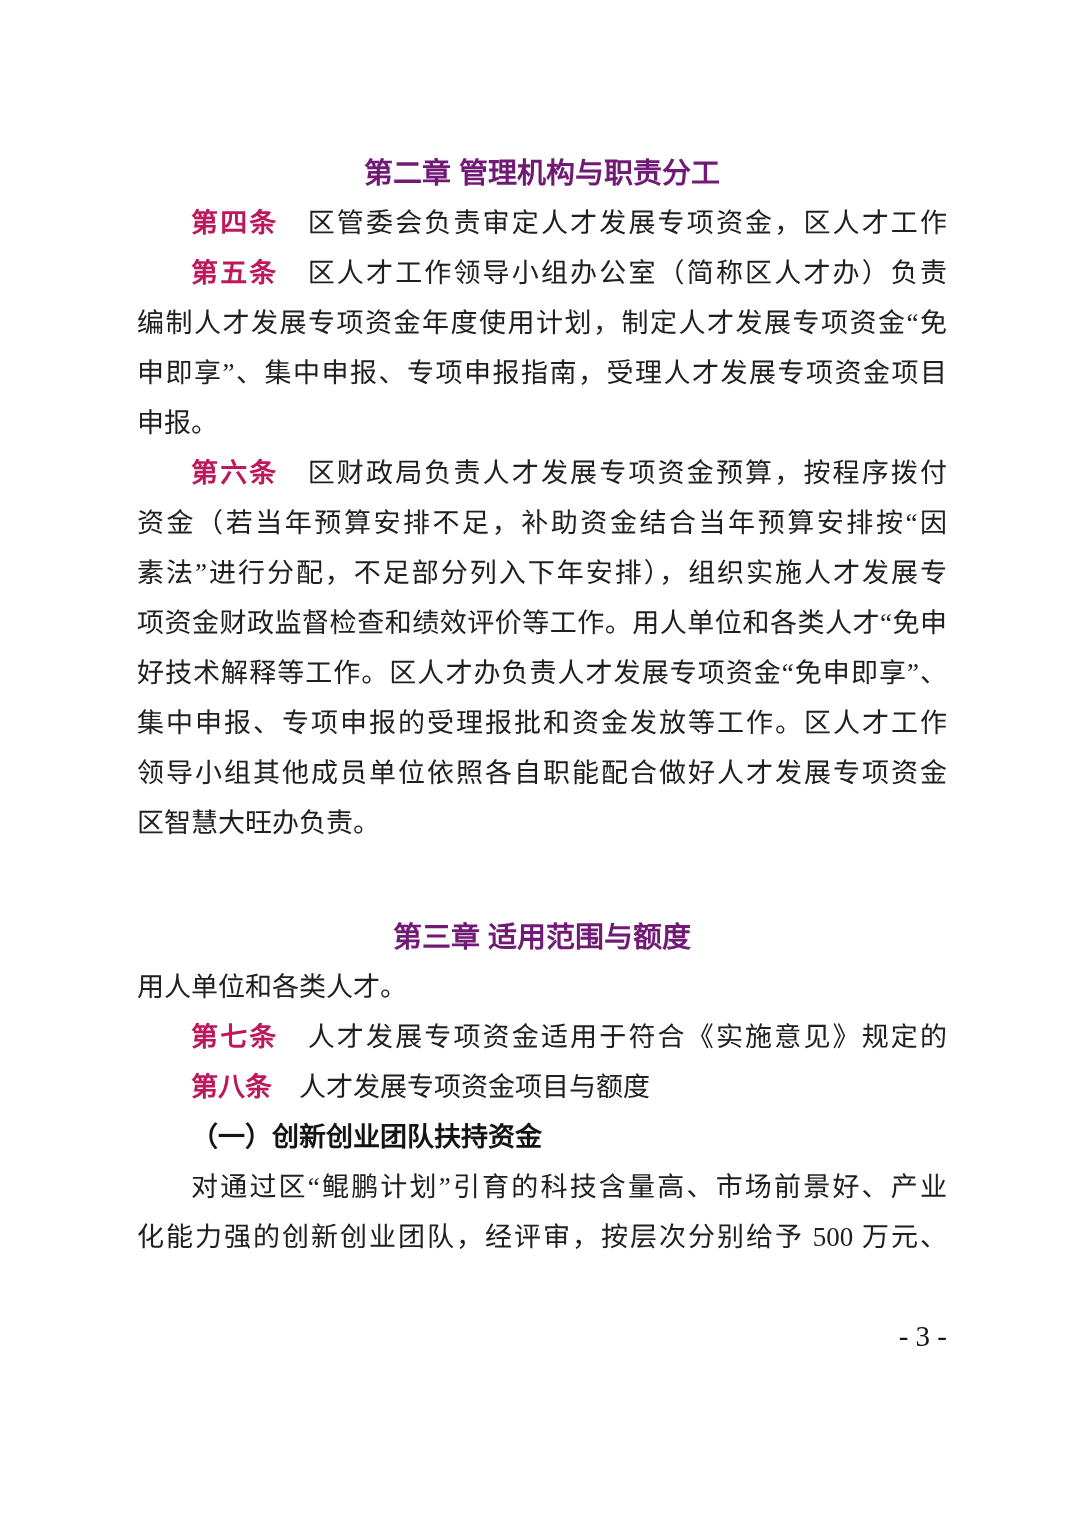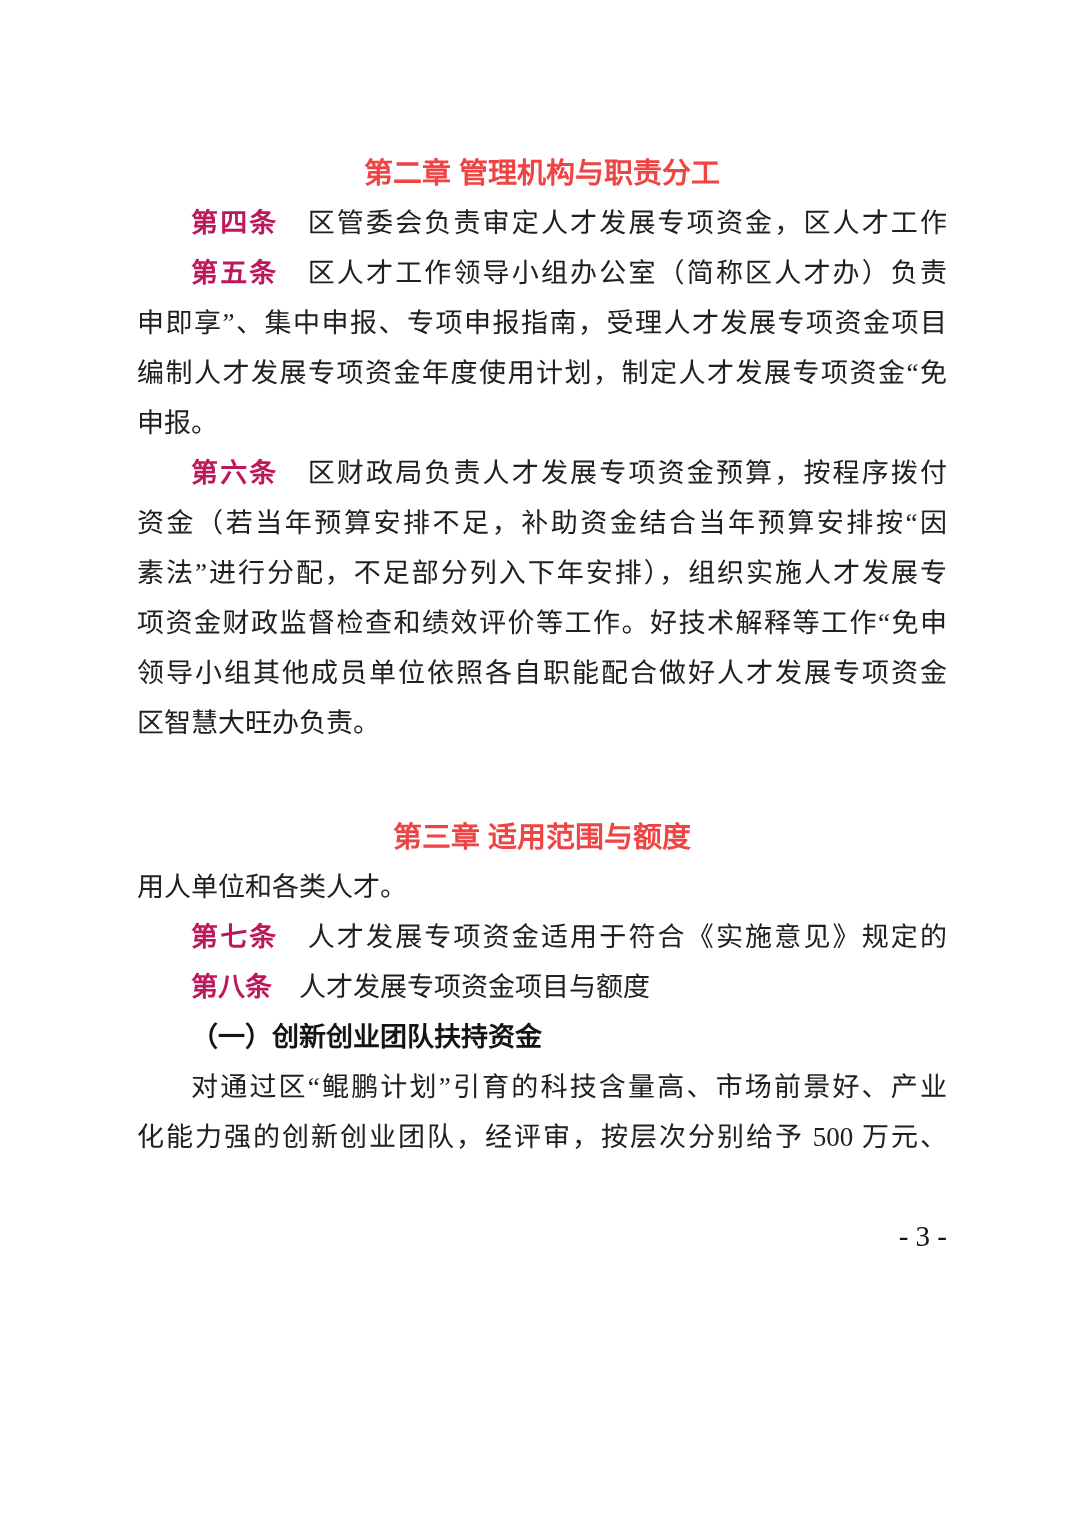--- a/index.html
+++ b/index.html
@@ -34,21 +34,21 @@
     text-indent: 54px;
   }
   .line.gap-before {
     margin-top: 64px;
   }
   .chapter-title {
     font-family: "Liberation Sans", "DejaVu Sans", sans-serif;
     font-weight: 700;
     font-size: 29px;
     text-align: center;
-    color: #ef4444;
+    color: #701a75;
   }
   .article-number {
     font-weight: 700;
     color: #be185d;
   }
   .bold-line {
     font-weight: 700;
     color: #141414;
     text-align: center;
   }
@@ -62,27 +62,29 @@
   }
 </style>
 </head>
 <body>
 
 <div class="page">
   <div id="doc-lines">
       <div class="line chapter-title"><span>第二章 管理机构与职责分工</span></div>
       <div class="line just indent"><span class="article-number">第四条</span>　<span>区管委会负责审定人才发展专项资金，区人才工作</span></div>
       <div class="line just indent"><span class="article-number">第五条</span>　<span>区人才工作领导小组办公室（简称区人才办）负责</span></div>
+      <div class="line just"><span>编制人才发展专项资金年度使用计划，制定人才发展专项资金“免</span></div>
       <div class="line just"><span>申即享”、集中申报、专项申报指南，受理人才发展专项资金项目</span></div>
-      <div class="line just"><span>编制人才发展专项资金年度使用计划，制定人才发展专项资金“免</span></div>
       <div class="line"><span>申报。</span></div>
       <div class="line just indent"><span class="article-number">第六条</span>　<span>区财政局负责人才发展专项资金预算，按程序拨付</span></div>
       <div class="line just"><span>资金（若当年预算安排不足，补助资金结合当年预算安排按“因</span></div>
       <div class="line just"><span>素法”进行分配，不足部分列入下年安排），组织实施人才发展专</span></div>
-      <div class="line just"><span>项资金财政监督检查和绩效评价等工作。好技术解释等工作“免申</span></div>
+      <div class="line just"><span>项资金财政监督检查和绩效评价等工作。用人单位和各类人才“免申</span></div>
+      <div class="line just"><span>好技术解释等工作。区人才办负责人才发展专项资金“免申即享”、</span></div>
+      <div class="line just"><span>集中申报、专项申报的受理报批和资金发放等工作。区人才工作</span></div>
       <div class="line just"><span>领导小组其他成员单位依照各自职能配合做好人才发展专项资金</span></div>
       <div class="line"><span>区智慧大旺办负责。</span></div>
       <div class="line chapter-title gap-before"><span>第三章 适用范围与额度</span></div>
       <div class="line"><span>用人单位和各类人才。</span></div>
       <div class="line just indent"><span class="article-number">第七条</span>　<span>人才发展专项资金适用于符合《实施意见》规定的</span></div>
       <div class="line indent"><span class="article-number">第八条</span>　<span>人才发展专项资金项目与额度</span></div>
       <div class="line indent"><span class="bold-line">（一）创新创业团队扶持资金</span></div>
       <div class="line just indent"><span>对通过区“鲲鹏计划”引育的科技含量高、市场前景好、产业</span></div>
       <div class="line just"><span>化能力强的创新创业团队，经评审，按层次分别给予 500 万元、</span></div>
     </div>

